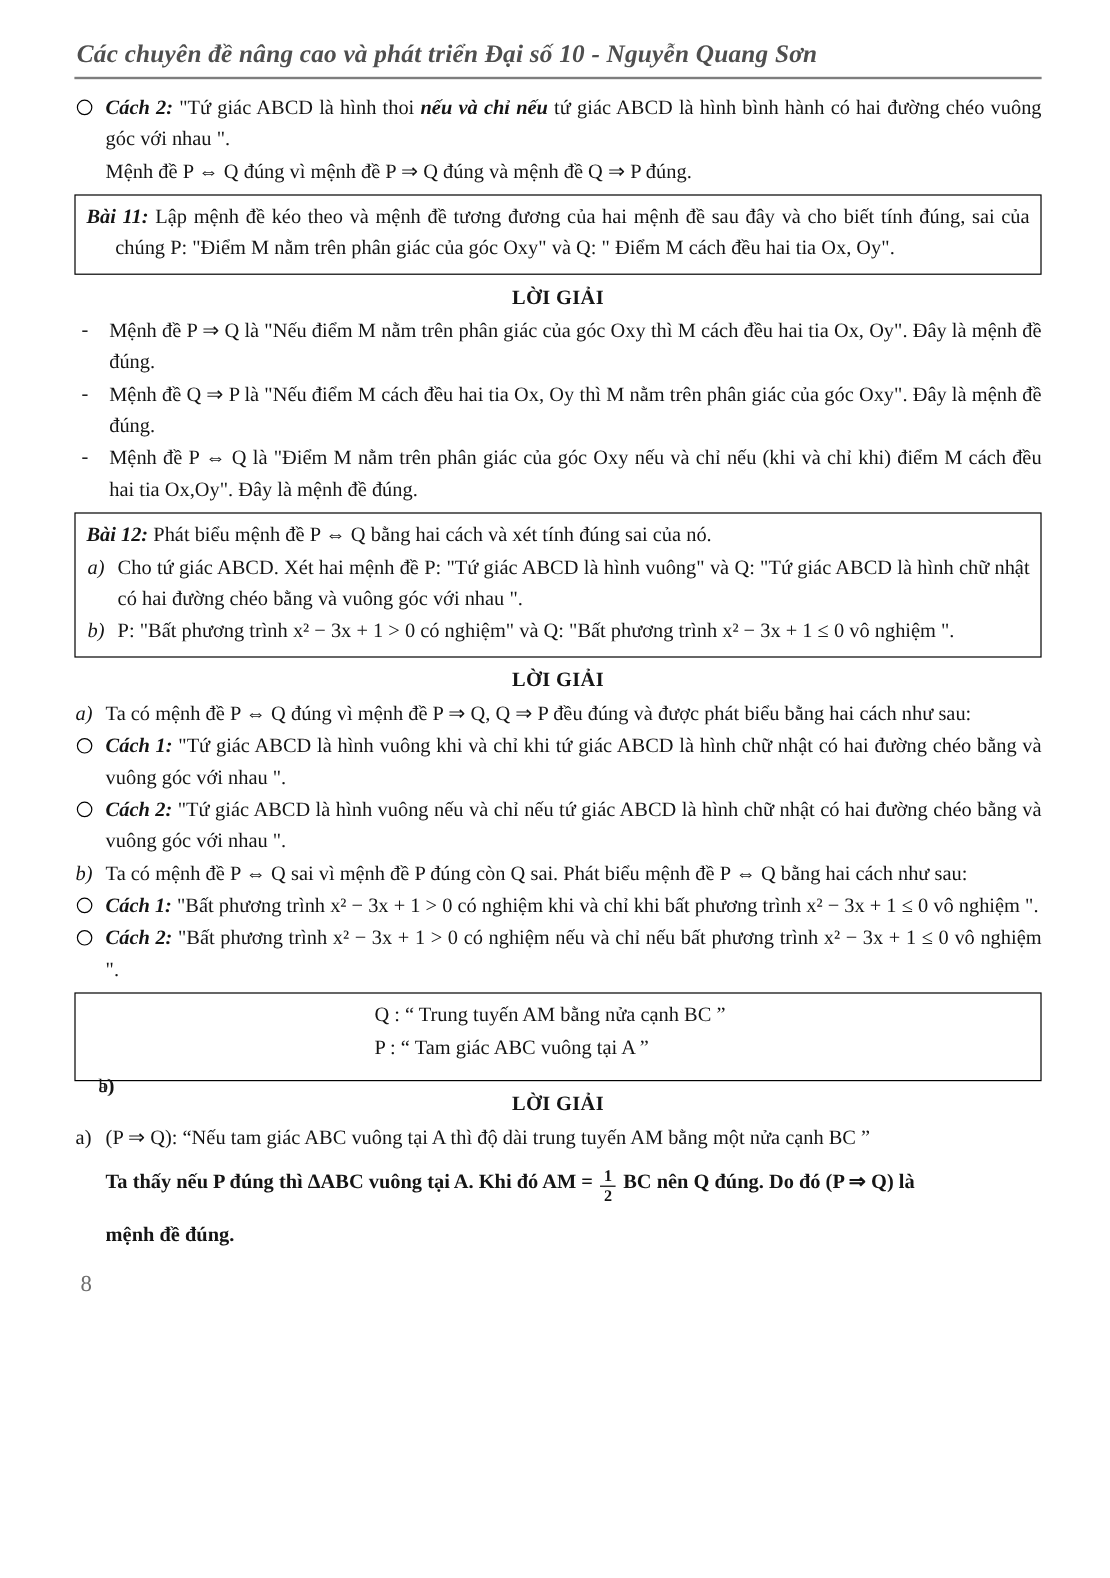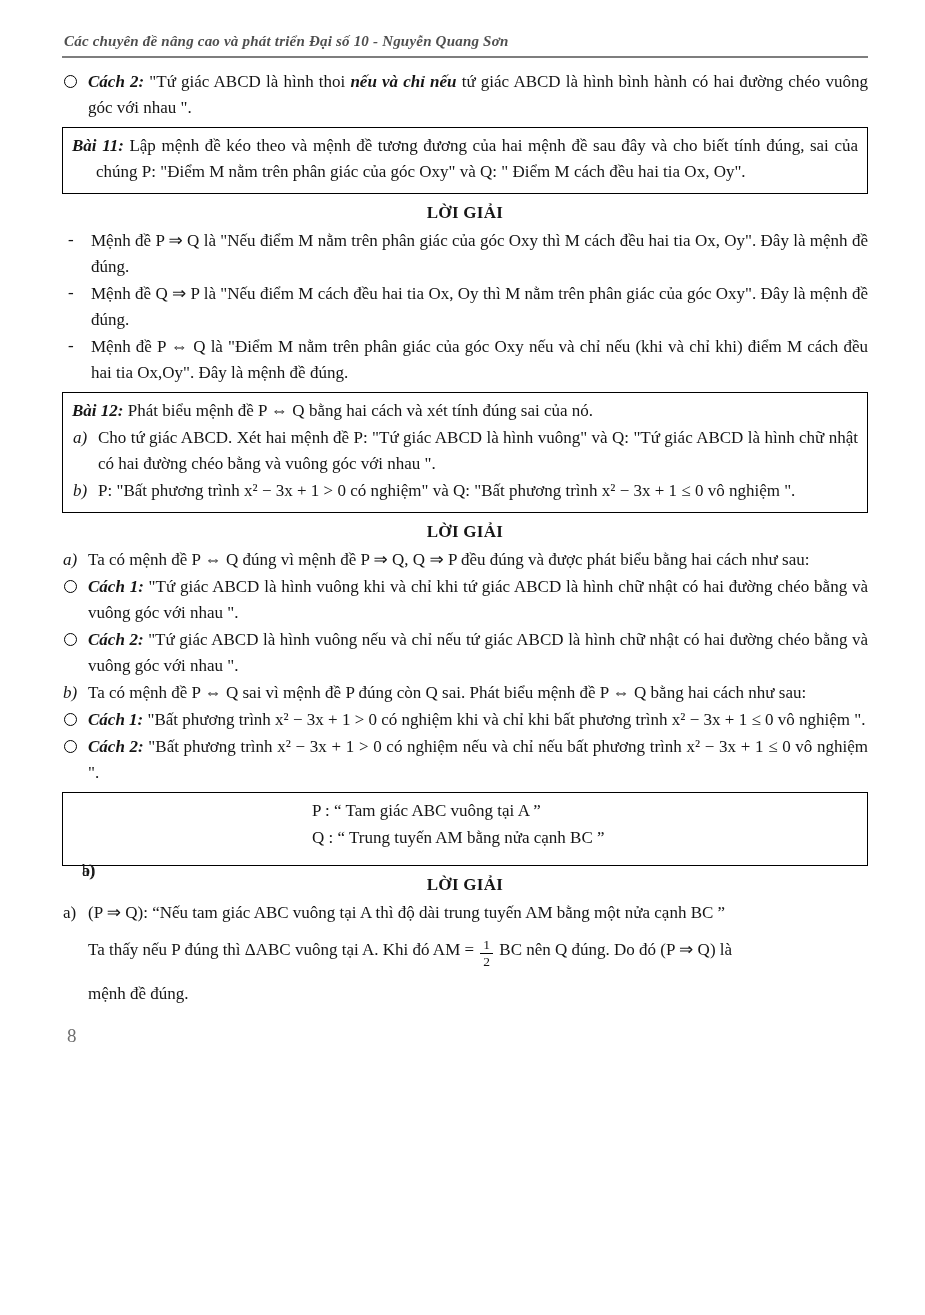--- a/index.html
+++ b/index.html
@@ -4,33 +4,33 @@
 <style>
   html,body{margin:0;padding:0;background:#fff;}
   body{
     width:925px;height:1315px;overflow:hidden;
     font-family:"Liberation Serif",serif;
     font-size:17px;color:#151515;
     -webkit-font-smoothing:antialiased;
   }
   .page{padding:33px 57px 0 62px;}
   .header{
-    color:#4f4f4f;font-style:italic;font-weight:bold;font-size:15px;
+    color:#4f4f4f;font-style:italic;font-weight:bold;font-size:21px;
     letter-spacing:.2px;padding:0 0 6px 2px;
     border-bottom:2.5px solid #7e7e7e;
   }
   .content{margin-top:11px;line-height:26px;}
   .para{position:relative;text-align:justify;margin:1px 0;}
   .loi-giai{text-align:center;font-weight:bold;margin:2px 0;letter-spacing:.3px;}
   .box{border:1.5px solid #000;padding:4px 9px 7px 9px;margin:6px 0;}
   .ind-b{padding-left:26px;}
   .ind-d{padding-left:29px;}
   .ind-l{padding-left:26px;}
   .ind-l2{padding-left:34px;margin-top:7px;}
-  .ind-c{padding-left:26px;margin-top:11px;}
+  .ind-c{padding-left:26px;margin-top:11px;font-weight:bold;}
   .ind-t{padding-left:24px;text-indent:-24px;}
   .ind-pq{padding-left:240px;text-align:left;}
   .marker{position:absolute;top:0;left:1px;font-style:normal;}
   .marker-circle{width:11px;height:11px;border:1.8px solid #000;border-radius:50%;top:6px;left:2px;}
   .marker-dash{left:6px;}
   .ind-d > .marker-dash{top:-1px;}
   .ind-l2 > .marker{left:10px;font-size:16px;}
   .it{font-style:italic;}
   .seg-b{font-weight:bold;font-style:italic;}
   .seg-m{}
@@ -39,42 +39,43 @@
   .frac .den{display:block;}
   .page-number{color:#6e6e6e;font-size:19px;margin-top:18px;padding-left:5px;}
 </style>
 </head>
 <body>
 
 <div class="page">
   <div class="header">Các chuyên đề nâng cao và phát triển Đại số 10 - Nguyễn Quang Sơn</div>
   <div class="content">
       <div class="para ind-b"><span class="marker marker-circle"></span><span class="seg-b">Cách 2: </span><span class="seg-n">"Tứ giác </span><span class="seg-m">ABCD</span><span class="seg-n"> là hình thoi </span><span class="seg-b">nếu và chỉ nếu</span><span class="seg-n"> tứ giác </span><span class="seg-m">ABCD</span><span class="seg-n"> là hình bình hành có hai đường chéo vuông góc với nhau ".</span></div>
+      <div class="para ind-b"><span class="seg-n">Mệnh đề </span><span class="seg-m">P ⇔ Q</span><span class="seg-n">  đúng vì mệnh đề </span><span class="seg-m">P ⇒ Q</span><span class="seg-n"> đúng và mệnh đề </span><span class="seg-m">Q ⇒ P</span><span class="seg-n"> đúng.</span></div>
       <div class="box">
         <div class="para ind-t"><span class="seg-b">Bài 11: </span><span class="seg-n">Lập mệnh đề kéo theo và mệnh đề tương đương của hai mệnh đề sau đây và cho biết tính đúng, sai của chúng </span><span class="seg-m">P</span><span class="seg-n">: "Điểm </span><span class="seg-m">M</span><span class="seg-n">  nằm trên phân giác của góc </span><span class="seg-m">Oxy</span><span class="seg-n">"  và </span><span class="seg-m">Q</span><span class="seg-n">: " Điểm </span><span class="seg-m">M</span><span class="seg-n">  cách đều hai tia </span><span class="seg-m">Ox, Oy</span><span class="seg-n">".</span></div>
       </div>
       <div class="loi-giai">LỜI GIẢI</div>
       <div class="para ind-d"><span class="marker marker-dash">-</span><span class="seg-n">Mệnh đề </span><span class="seg-m">P ⇒ Q</span><span class="seg-n"> là "Nếu điểm </span><span class="seg-m">M</span><span class="seg-n">  nằm trên phân giác của góc </span><span class="seg-m">Oxy</span><span class="seg-n"> thì </span><span class="seg-m">M</span><span class="seg-n">  cách đều hai tia </span><span class="seg-m">Ox, Oy</span><span class="seg-n">". Đây là mệnh đề đúng.</span></div>
       <div class="para ind-d"><span class="marker marker-dash">-</span><span class="seg-n">Mệnh đề </span><span class="seg-m">Q ⇒ P</span><span class="seg-n"> là "Nếu điểm </span><span class="seg-m">M</span><span class="seg-n"> cách đều hai tia </span><span class="seg-m">Ox, Oy</span><span class="seg-n"> thì </span><span class="seg-m">M</span><span class="seg-n"> nằm trên phân giác của góc </span><span class="seg-m">Oxy</span><span class="seg-n">". Đây là mệnh đề đúng.</span></div>
       <div class="para ind-d"><span class="marker marker-dash">-</span><span class="seg-n">Mệnh đề </span><span class="seg-m">P ⇔ Q</span><span class="seg-n"> là "Điểm </span><span class="seg-m">M</span><span class="seg-n">  nằm trên phân giác của góc </span><span class="seg-m">Oxy</span><span class="seg-n">  nếu và chỉ nếu (khi và chỉ khi) điểm </span><span class="seg-m">M</span><span class="seg-n">  cách đều hai tia </span><span class="seg-m">Ox,</span><span class="seg-n">Oy". Đây là mệnh đề đúng.</span></div>
       <div class="box">
         <div class="para ind-t"><span class="seg-b">Bài 12: </span><span class="seg-n">Phát biểu mệnh đề </span><span class="seg-m">P ⇔ Q</span><span class="seg-n"> bằng hai cách và xét tính đúng sai của nó.</span></div>
         <div class="para ind-l"><span class="marker it">a)</span><span class="seg-n">Cho tứ giác </span><span class="seg-m">ABCD</span><span class="seg-n">. Xét hai mệnh đề </span><span class="seg-m">P</span><span class="seg-n">: "Tứ giác </span><span class="seg-m">ABCD</span><span class="seg-n"> là hình vuông" và </span><span class="seg-m">Q</span><span class="seg-n">: "Tứ giác </span><span class="seg-m">ABCD</span><span class="seg-n"> là hình chữ nhật có hai đường chéo bằng và vuông góc với nhau ".</span></div>
         <div class="para ind-l"><span class="marker it">b)</span><span class="seg-m">P</span><span class="seg-n">: "Bất phương trình </span><span class="seg-m">x² − 3x + 1 &gt; 0</span><span class="seg-n"> có nghiệm" và </span><span class="seg-m">Q</span><span class="seg-n">: "Bất phương trình </span><span class="seg-m">x² − 3x + 1 ≤ 0</span><span class="seg-n"> vô nghiệm ".</span></div>
       </div>
       <div class="loi-giai">LỜI GIẢI</div>
       <div class="para ind-l"><span class="marker it">a)</span><span class="seg-n">Ta có mệnh đề </span><span class="seg-m">P ⇔ Q</span><span class="seg-n"> đúng vì mệnh đề </span><span class="seg-m">P ⇒ Q, Q ⇒ P</span><span class="seg-n">  đều đúng và được phát biểu bằng hai cách như sau:</span></div>
       <div class="para ind-b"><span class="marker marker-circle"></span><span class="seg-b">Cách 1: </span><span class="seg-n">"Tứ giác </span><span class="seg-m">ABCD</span><span class="seg-n"> là hình vuông khi và chỉ khi tứ giác </span><span class="seg-m">ABCD</span><span class="seg-n"> là hình chữ nhật có hai đường chéo bằng và vuông góc với nhau ".</span></div>
       <div class="para ind-b"><span class="marker marker-circle"></span><span class="seg-b">Cách 2: </span><span class="seg-n">"Tứ giác </span><span class="seg-m">ABCD</span><span class="seg-n"> là hình vuông nếu và chỉ nếu tứ giác </span><span class="seg-m">ABCD</span><span class="seg-n"> là hình chữ nhật có hai đường chéo bằng và vuông góc với nhau ".</span></div>
       <div class="para ind-l"><span class="marker it">b)</span><span class="seg-n">Ta có mệnh đề </span><span class="seg-m">P ⇔ Q</span><span class="seg-n"> sai vì mệnh đề </span><span class="seg-m">P</span><span class="seg-n"> đúng còn </span><span class="seg-m">Q</span><span class="seg-n"> sai. Phát biểu mệnh đề </span><span class="seg-m">P ⇔ Q</span><span class="seg-n"> bằng hai cách như sau:</span></div>
       <div class="para ind-b"><span class="marker marker-circle"></span><span class="seg-b">Cách 1: </span><span class="seg-n">"Bất phương trình </span><span class="seg-m">x² − 3x + 1 &gt; 0</span><span class="seg-n"> có nghiệm khi và chỉ khi bất phương trình </span><span class="seg-m">x² − 3x + 1 ≤ 0</span><span class="seg-n"> vô nghiệm ".</span></div>
       <div class="para ind-b"><span class="marker marker-circle"></span><span class="seg-b">Cách 2: </span><span class="seg-n">"Bất phương trình </span><span class="seg-m">x² − 3x + 1 &gt; 0</span><span class="seg-n"> có nghiệm nếu và chỉ nếu bất phương trình </span><span class="seg-m">x² − 3x + 1 ≤ 0</span><span class="seg-n"> vô nghiệm ".</span></div>
       <div class="box">
+        <div class="para ind-pq"><span class="seg-n">Q : “ Trung tuyến AM bằng nửa cạnh BC ”</span></div>
         <div class="para ind-pq"><span class="seg-n">P : “ Tam giác ABC vuông tại A ”</span></div>
-        <div class="para ind-pq"><span class="seg-n">Q : “ Trung tuyến AM bằng nửa cạnh BC ”</span></div>
         <div class="para ind-l2"><span class="marker">a)</span></div>
         <div class="para ind-l2"><span class="marker">b)</span></div>
       </div>
       <div class="loi-giai">LỜI GIẢI</div>
       <div class="para ind-l"><span class="marker">a)</span><span class="seg-n">(P ⇒ Q): “Nếu tam giác ABC vuông tại A thì độ dài trung tuyến AM bằng một nửa cạnh BC ”</span></div>
       <div class="para ind-c"><span class="seg-n">Ta thấy nếu P đúng thì ΔABC vuông tại A. Khi đó AM = </span><span class="frac"><span class="num">1</span><span class="den">2</span></span><span class="seg-n"> BC nên Q đúng. Do đó (P ⇒ Q) là</span></div>
       <div class="para ind-c"><span class="seg-n">mệnh đề đúng.</span></div>
     </div>
   <div class="page-number">8</div>
 </div>

